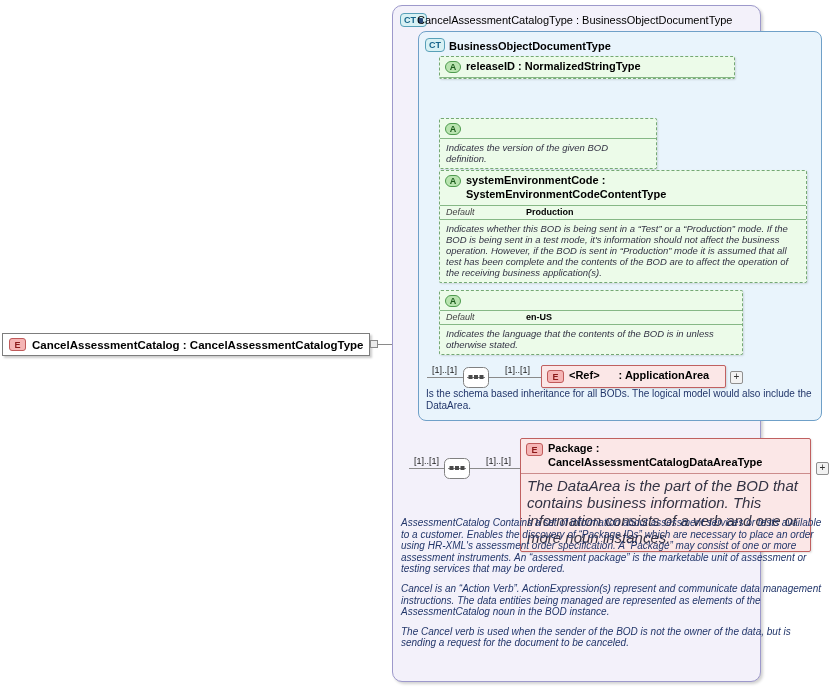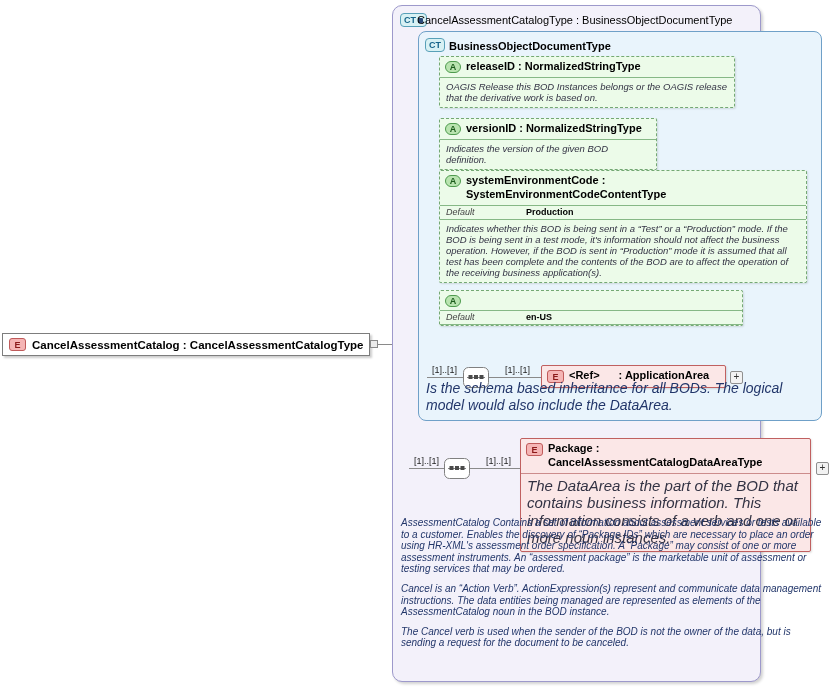--- a/index.html
+++ b/index.html
@@ -73,22 +73,22 @@
   .base-box {
     position: absolute; left: 25px; top: 25px; width: 404px; height: 390px;
     background: #e9f4fc; border: 1px solid #6fa0c8; border-radius: 8px;
   }
   .base-badge { position: absolute; left: 6px; top: 6px; }
   .base-title {
     position: absolute; left: 30px; top: 8px;
     font-size: 11px; font-weight: bold; color: #000; white-space: nowrap;
   }
   .base-footer-doc {
-    position: absolute; left: 7px; top: 348px; width: 390px;
-    font-size: 14px; font-style: italic; color: #22366a; line-height: 1.18;
+    position: absolute; left: 7px; top: 356px; width: 390px;
+    font-size: 10px; color: #22366a; line-height: 1.18;
   }
   
   .attr-box {
     position: absolute;
     background: #ecfbe9; border: 1px dashed #74a874; border-radius: 2px;
     box-shadow: 1px 1px 2px rgba(0,0,0,0.12);
   }
   .attr-head { display: flex; align-items: flex-start; gap: 5px; padding: 3px 6px 3px 5px; }
   .attr-head .badge { margin-top: 1px; }
   .attr-label { font-size: 11px; font-weight: bold; color: #000; line-height: 1.25; word-break: break-word; }
@@ -146,27 +146,25 @@
         <span>CT</span>
       </span>
       <div class="base-title">BusinessObjectDocumentType</div>
 
       <div class="attr-box" style="left:20px;top:24px;width:296px;">
         <div class="attr-head">
           <span class="badge badge-a">A</span>
           <span class="attr-label">releaseID : NormalizedStringType</span>
         </div>
         <div class="rule-green"></div>
-        <div class="attr-doc">OAGIS Release this BOD Instances belongs or the OAGIS release that the derivative work is based on.</div>
       </div>
 
       <div class="attr-box" style="left:20px;top:86px;width:218px;">
         <div class="attr-head">
           <span class="badge badge-a">A</span>
-          <span class="attr-label">versionID : NormalizedStringType</span>
         </div>
         <div class="rule-green"></div>
         <div class="attr-doc">Indicates the version of the given BOD definition.</div>
       </div>
 
       <div class="attr-box" style="left:20px;top:138px;width:368px;">
         <div class="attr-head">
           <span class="badge badge-a">A</span>
           <span class="attr-label">systemEnvironmentCode : SystemEnvironmentCodeContentType</span>
         </div>
@@ -182,20 +180,21 @@
       <div class="attr-box" style="left:20px;top:258px;width:304px;">
         <div class="attr-head">
           <span class="badge badge-a">A</span>
         </div>
         <div class="rule-green"></div>
         <div class="attr-default">
           <span class="lbl">Default</span>
           <span class="val">en-US</span>
         </div>
         <div class="rule-green"></div>
+        <div class="attr-doc">Indicates the language that the contents of the BOD is in unless otherwise stated.</div>
       </div>
 
       <div class="h-line" style="left:8px;top:345px;width:114px;"></div>
       <span class="card" style="left:13px;top:333px;">[1]..[1]</span>
       <svg class="seq-icon" style="left:44px;top:335px;" viewBox="0 0 26 21">
         <rect x="0.5" y="0.5" width="25" height="20" rx="5" fill="#ffffff" stroke="#808080"></rect>
         <line x1="4" y1="10.5" x2="22" y2="10.5" stroke="#808080"></line>
         <rect x="5.5" y="8" width="4" height="4" fill="#4a4a4a"></rect>
         <rect x="11" y="8" width="4" height="4" fill="#4a4a4a"></rect>
         <rect x="16.5" y="8" width="4" height="4" fill="#4a4a4a"></rect>

